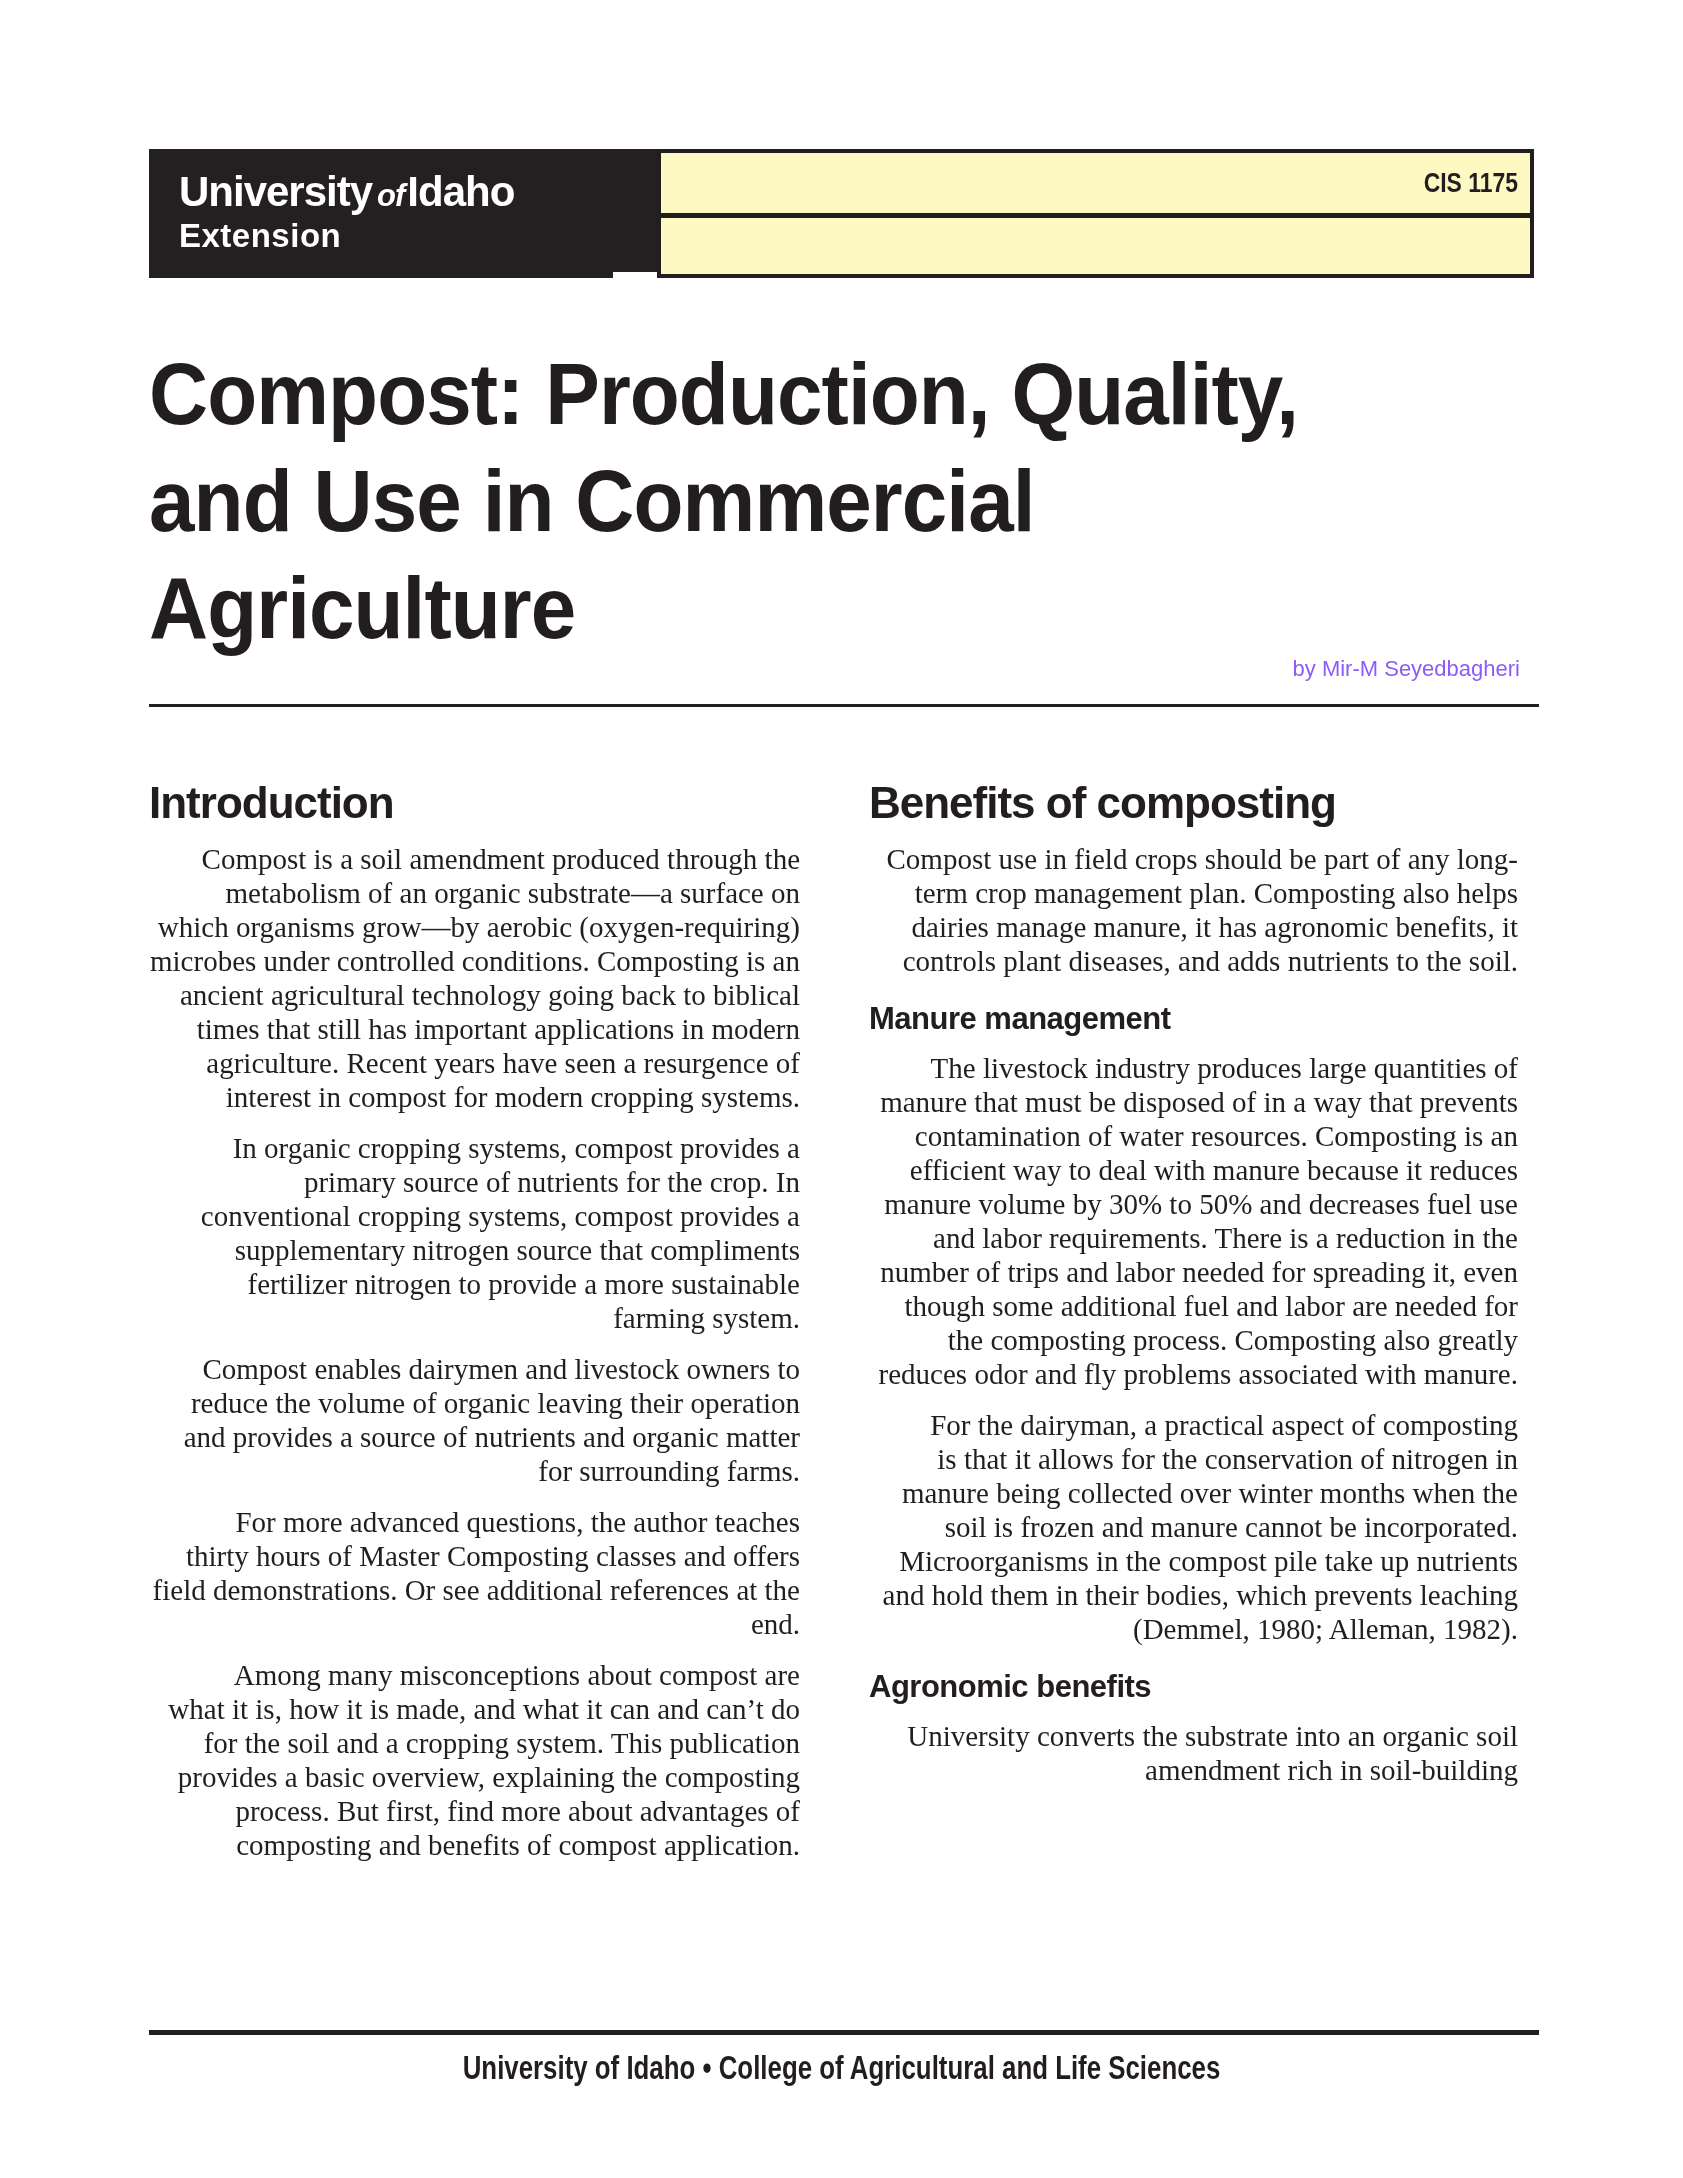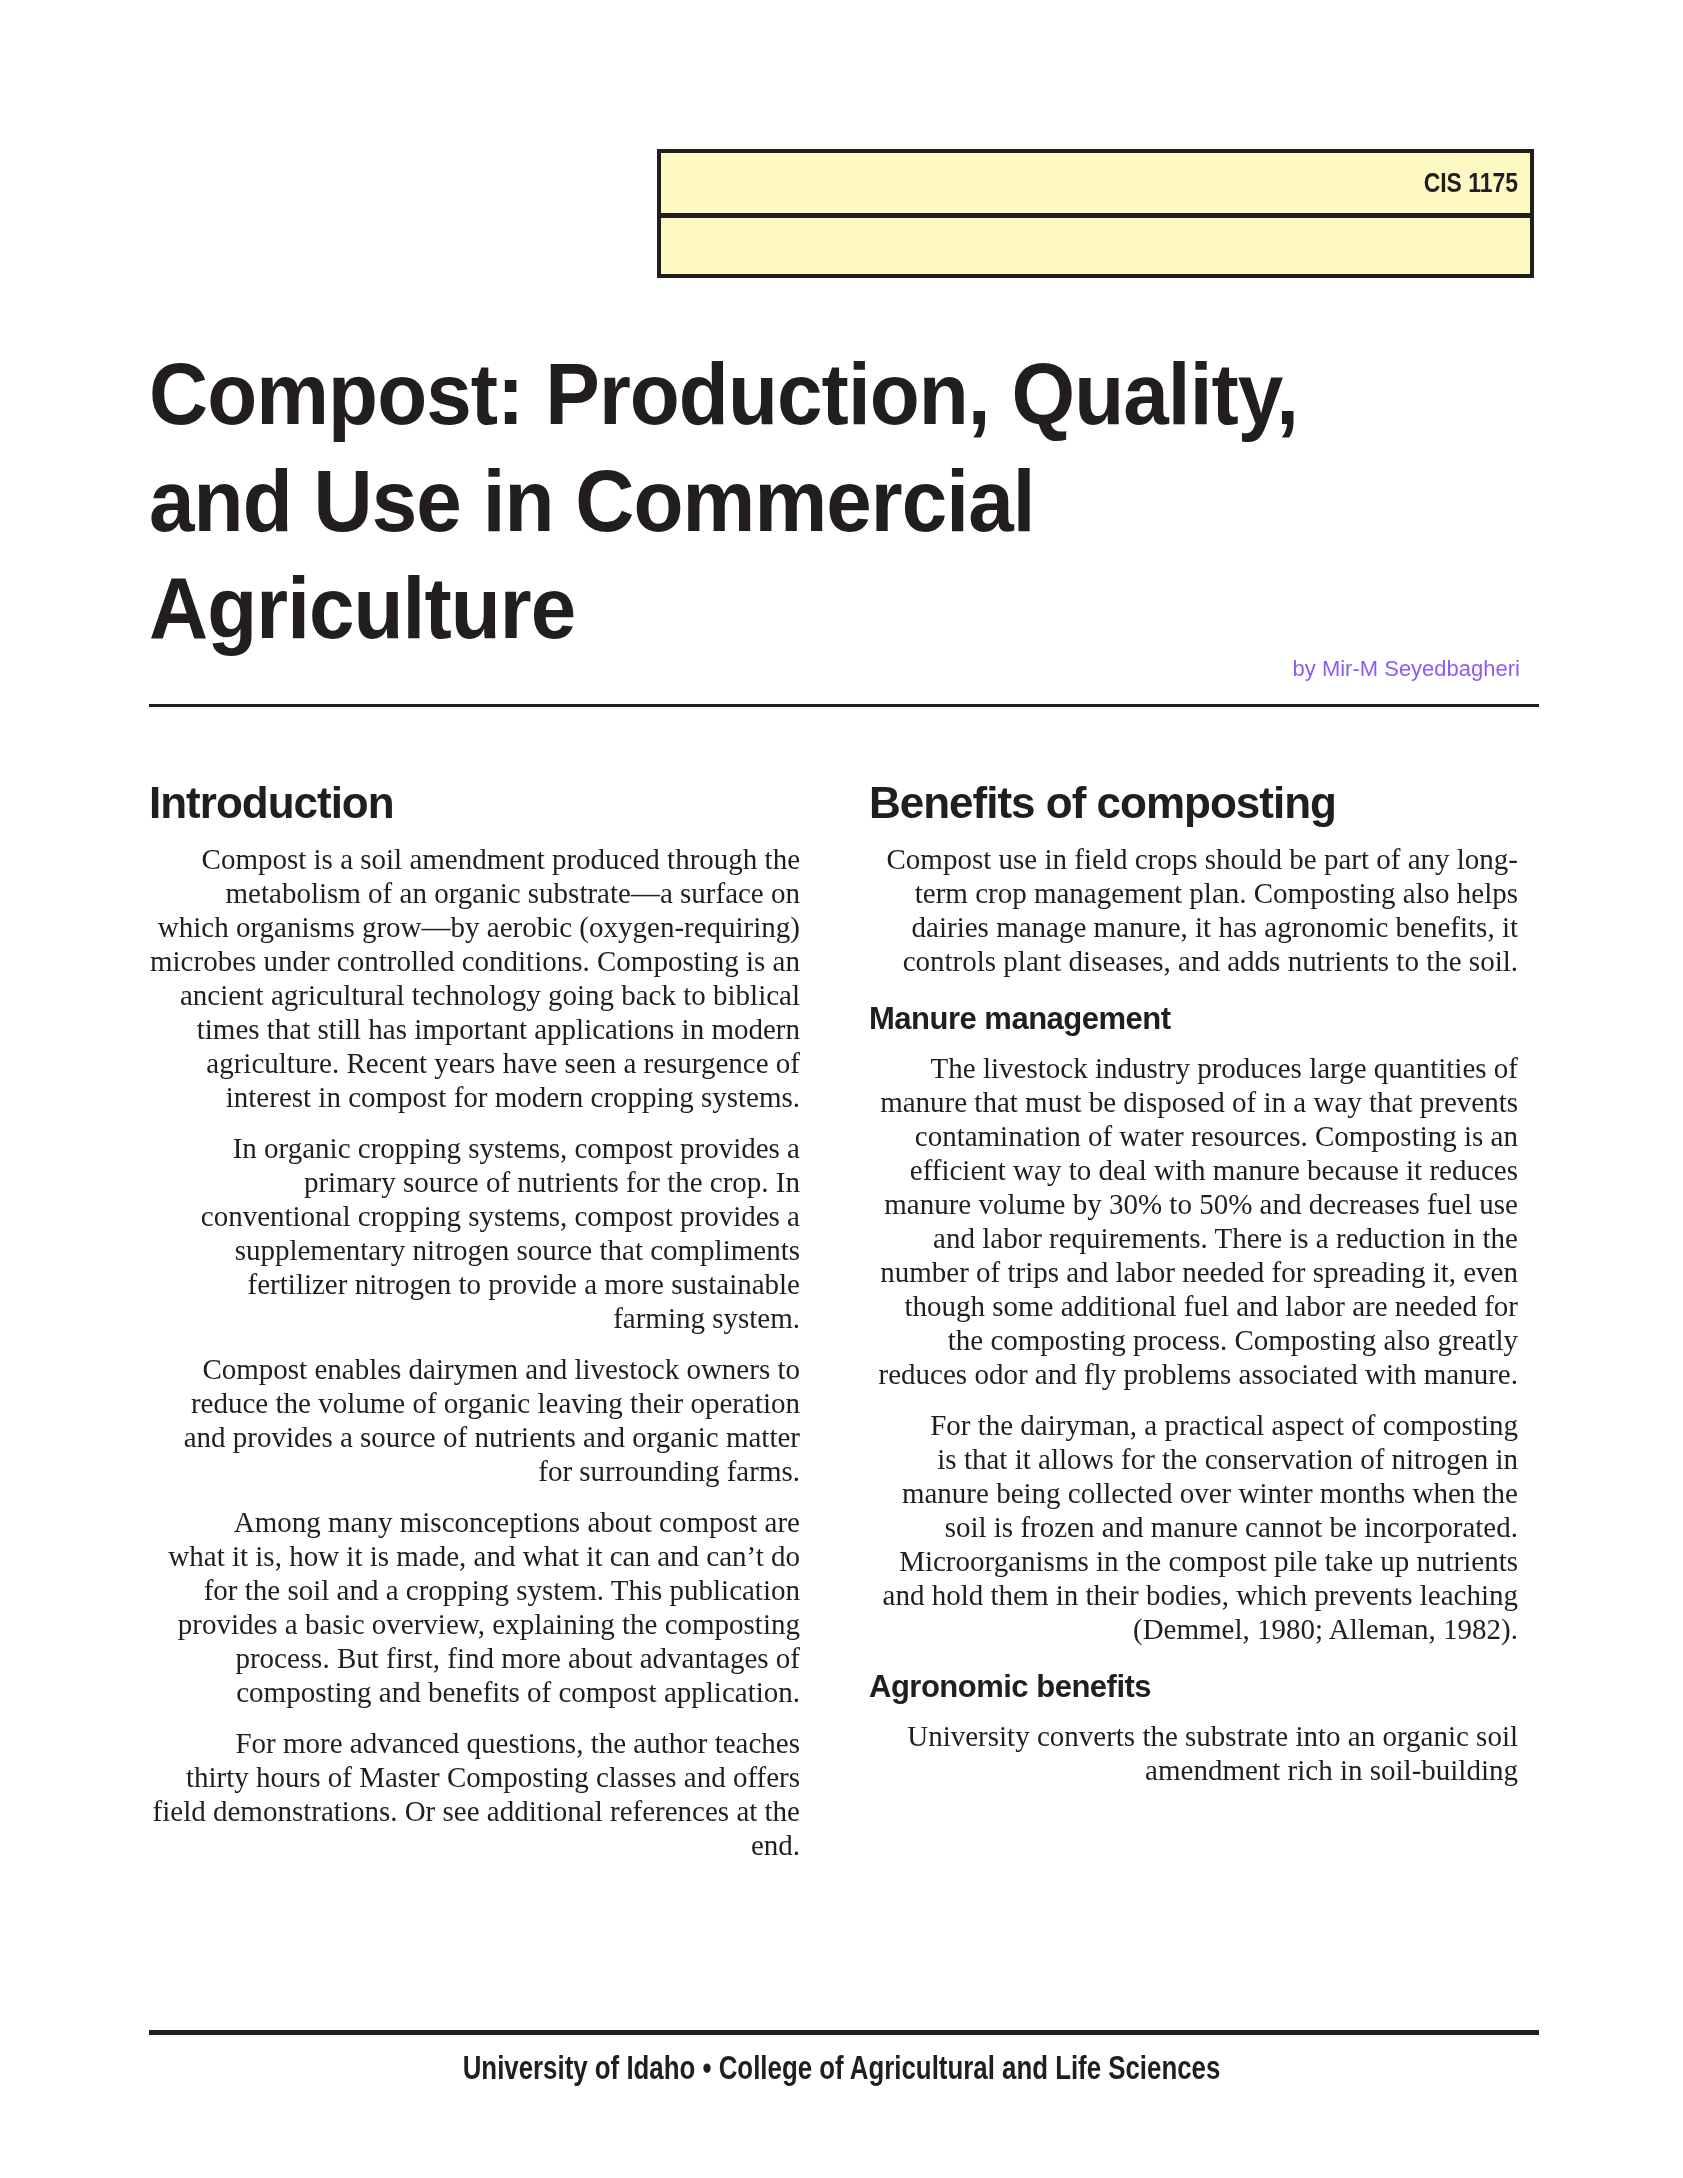--- a/index.html
+++ b/index.html
@@ -83,20 +83,25 @@
     font-family:"Liberation Sans",sans-serif;font-weight:bold;font-size:34px;
     line-height:40px;transform:scaleX(0.76);transform-origin:50% 50%;
     color:#221e1f;white-space:nowrap;
   }
 </style>
 </head>
 <body>
 
 <div class="page">
 
+  <div class="logo-box">
+    <div class="logo-line1"><span>University</span><span class="logo-of">of</span><span>Idaho</span></div>
+    <div class="logo-line2">Extension</div>
+    <div class="logo-notch"></div>
+  </div>
 
   <div class="cis-box">
     <div class="cis-divider"></div>
     <div class="cis-number">CIS 1175</div>
   </div>
 
   <h1 class="doc-title">
     <span class="tline">Compost: Production, Quality,</span>
     <span class="tline">and Use in Commercial</span>
     <span class="tline">Agriculture</span>
@@ -104,22 +109,22 @@
   <div class="byline">by Mir-M Seyedbagheri</div>
   <div class="rule-top"></div>
 
   <div class="columns">
 
     <div class="col col-left">
       <h2>Introduction</h2>
       <p>Compost is a soil amendment produced through the metabolism of an organic substrate—a surface on which organisms grow—by aerobic (oxygen-requiring) microbes under controlled conditions. Composting is an ancient agricultural technology going back to biblical times that still has important applications in modern agriculture. Recent years have seen a resurgence of interest in compost for modern cropping systems.</p>
       <p class="indent">In organic cropping systems, compost provides a primary source of nutrients for the crop. In conventional cropping systems, compost provides a supplementary nitrogen source that compliments fertilizer nitrogen to provide a more sustainable farming system.</p>
       <p class="indent">Compost enables dairymen and livestock owners to reduce the volume of organic leaving their operation and provides a source of nutrients and organic matter for surrounding farms.</p>
+      <p class="indent">For more advanced questions, the author teaches thirty hours of Master Composting classes and offers field demonstrations. Or see additional references at the end.</p>
       <p class="indent">Among many misconceptions about compost are what it is, how it is made, and what it can and can’t do for the soil and a cropping system. This publication provides a basic overview, explaining the composting process. But first, find more about advantages of composting and benefits of compost application.</p>
-      <p class="indent">For more advanced questions, the author teaches thirty hours of Master Composting classes and offers field demonstrations. Or see additional references at the end.</p>
     </div>
 
     <div class="col col-right">
       <h2>Benefits of composting</h2>
       <p>Compost use in field crops should be part of any long-term crop management plan. Composting also helps dairies manage manure, it has agronomic benefits, it controls plant diseases, and adds nutrients to the soil.</p>
       <h3>Manure management</h3>
       <p>The livestock industry produces large quantities of manure that must be disposed of in a way that prevents contamination of water resources. Composting is an efficient way to deal with manure because it reduces manure volume by 30% to 50% and decreases fuel use and labor requirements. There is a reduction in the number of trips and labor needed for spreading it, even though some additional fuel and labor are needed for the composting process. Composting also greatly reduces odor and fly problems associated with manure.</p>
       <p class="indent">For the dairyman, a practical aspect of composting is that it allows for the conservation of nitrogen in manure being collected over winter months when the soil is frozen and manure cannot be incorporated. Microorganisms in the compost pile take up nutrients and hold them in their bodies, which prevents leaching (Demmel, 1980; Alleman, 1982).</p>
       <h3>Agronomic benefits</h3>
       <p>University converts the substrate into an organic soil amendment rich in soil-building</p>

